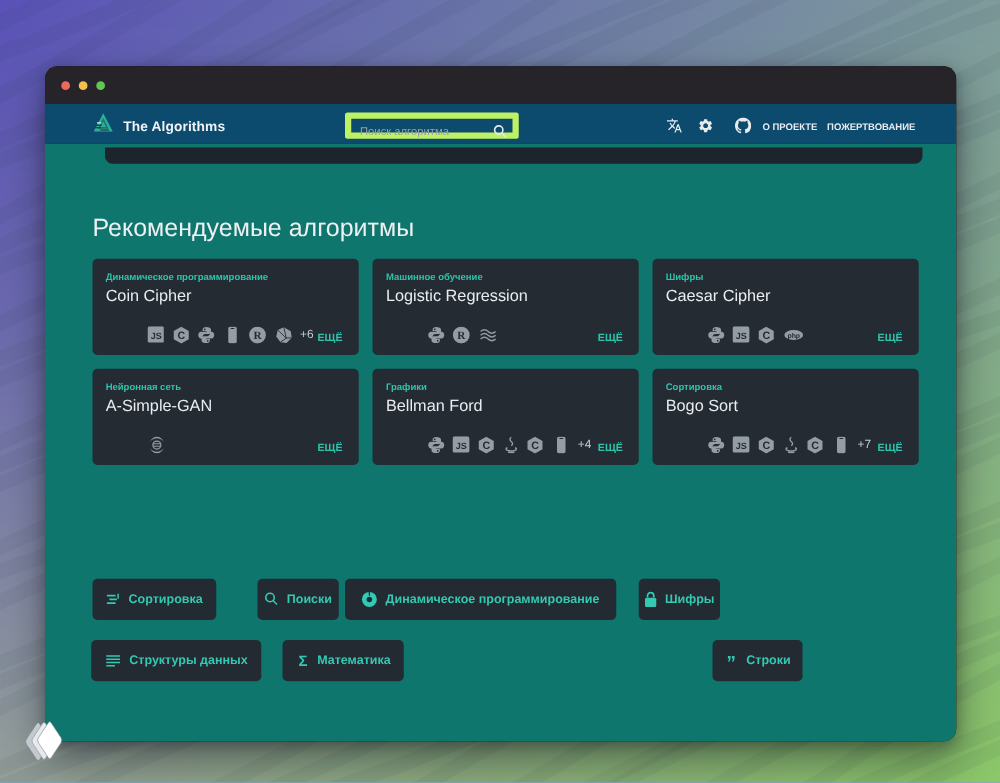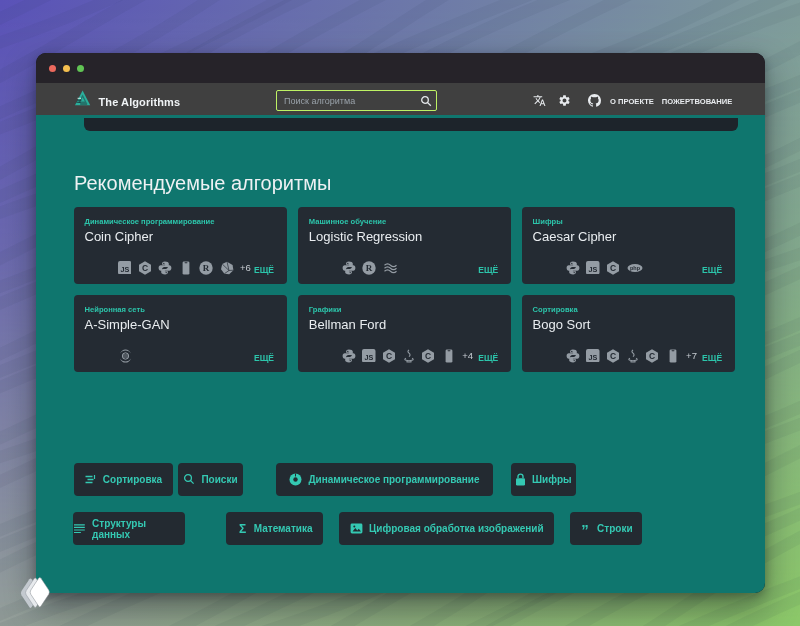--- a/index.html
+++ b/index.html
@@ -5,24 +5,24 @@
   html,body{margin:0;padding:0;}
   body{width:800px;height:626px;overflow:hidden;position:relative;font-family:"Liberation Sans",sans-serif;}
   .bg{position:absolute;inset:0;background:#87989e;}
   .waves{position:absolute;inset:0;}
   .window{position:absolute;left:36px;top:53px;width:729px;height:540px;border-radius:10px;background:#0d1117;box-shadow:0 16px 34px rgba(10,12,20,.42),0 3px 10px rgba(10,12,20,.28);overflow:hidden;}
   .titlebar{position:absolute;left:0;top:0;width:100%;height:30px;background:#262329;}
   .dot{position:absolute;top:11.5px;width:7px;height:7px;border-radius:50%;}
   .d1{left:12.5px;background:#ec695d;}
   .d2{left:27px;background:#f5bf4f;}
   .d3{left:41.3px;background:#61c454;}
-  .header{position:absolute;left:0;top:30px;width:100%;height:31.5px;background:#404040;}
+  .header{position:absolute;left:0;top:30px;width:100%;height:31.5px;background:#0c4a6e;}
   .logo{position:absolute;left:38px;top:6.5px;}
   .brand{position:absolute;left:62.5px;top:12.5px;font-size:11px;font-weight:bold;color:#f0f3f5;letter-spacing:.1px;}
-  .search{position:absolute;left:240px;top:7px;width:161px;height:21px;border:1px solid #bef264;border-radius:2px;box-sizing:border-box;}
+  .search{position:absolute;left:240px;top:7px;width:139px;height:21px;border:5px solid #bef264;border-radius:2px;box-sizing:border-box;}
   .search .ph{position:absolute;left:7px;top:5px;font-size:9px;color:#99a1a9;}
   .search svg{position:absolute;right:4px;top:4px;}
   .hicon{position:absolute;top:11px;}
   .hlink{position:absolute;top:13.5px;font-size:7.6px;font-weight:bold;color:#e8ebee;letter-spacing:0;}
   .content{position:absolute;left:0;top:61.5px;width:100%;height:478.5px;background:#0f766e;}
   .hero{position:absolute;left:48px;top:3.5px;width:654px;height:13px;background:#1d242b;border-radius:0 0 6px 6px;}
   h2{position:absolute;margin:0;font-size:20px;font-weight:500;color:#eef1f3;}
   .h2a{left:38px;top:57px;}
   .h2b{left:36px;top:313px;}
   .card{position:absolute;width:213.5px;height:76.5px;background:#242b33;border-radius:4px;box-sizing:border-box;}
@@ -322,21 +322,21 @@
         </div>
       <div class="more">ЕЩЁ</div>
     </div>
     <div class="chip cr1" style="left:37.5px;width:99px">
         <svg width="13" height="13" viewBox="0 0 13 13" fill="none" stroke="#34c9b3" stroke-width="1.3">
           <path d="M1.5 3.5h7M3.5 6.5h6M1.5 9.5h7"></path>
           <path d="M10.5 2v4" stroke-width="1.2"></path>
         </svg>
         <span>Сортировка</span>
       </div>
-    <div class="chip cr1" style="left:142px;width:65px">
+    <div class="chip cr1" style="left:170px;width:65px">
         <svg width="12" height="12" viewBox="0 0 12 12" fill="none" stroke="#34c9b3" stroke-width="1.3">
           <circle cx="5" cy="5" r="3.4"></circle>
           <path d="M7.6 7.6l3 3"></path>
         </svg>
         <span>Поиски</span>
       </div>
     <div class="chip cr1" style="left:240px;width:217px">
         <svg width="13" height="13" viewBox="0 0 13 13">
           <circle cx="6.5" cy="6.5" r="6" fill="#34c9b3"></circle>
           <circle cx="6.5" cy="6.5" r="2.2" fill="#232a31"></circle>
@@ -344,39 +344,31 @@
         </svg>
         <span>Динамическое программирование</span>
       </div>
     <div class="chip cr1" style="left:474.8px;width:65px">
         <svg width="11" height="13" viewBox="0 0 11 13">
           <rect x="1" y="5.2" width="9" height="7.3" rx="1.2" fill="#34c9b3"></rect>
           <path d="M3 5V3.6a2.5 2.5 0 0 1 5 0V5" stroke="#34c9b3" stroke-width="1.4" fill="none"></path>
         </svg>
         <span>Шифры</span>
       </div>
-    <div class="chip cr2" style="left:37.3px;width:112px">
+    <div class="chip cr2" style="left:37.3px;width:136px">
         <svg width="13" height="13" viewBox="0 0 13 13" fill="none" stroke="#34c9b3" stroke-width="1.2">
           <path d="M1 2.8h11M1 5.4h11M1 8h11M1 10.6h7"></path>
         </svg>
         <span>Структуры данных</span>
       </div>
     <div class="chip cr2" style="left:190px;width:97.3px">
         <svg width="11" height="13" viewBox="0 0 11 13">
           <text x="5.5" y="11" font-size="12" font-weight="bold" fill="#34c9b3" text-anchor="middle" font-family="Liberation Sans">Σ</text>
         </svg>
         <span>Математика</span>
-      </div>
-    <div class="chip cr2" style="left:303.2px;width:215.3px">
-        <svg width="13" height="13" viewBox="0 0 13 13">
-          <rect x="0.6" y="1.6" width="11.8" height="9.8" rx="1.4" fill="#34c9b3"></rect>
-          <path d="M2.5 9.5l2.8-3.4 2 2.3 1.5-1.7 2.2 2.8z" fill="#232a31"></path>
-          <circle cx="4.3" cy="4.4" r="1" fill="#232a31"></circle>
-        </svg>
-        <span>Цифровая обработка изображений</span>
       </div>
     <div class="chip cr2" style="left:533.5px;width:72.6px">
         <svg width="12" height="12" viewBox="0 0 12 12">
           <text x="6" y="12" font-size="15" font-weight="bold" fill="#34c9b3" text-anchor="middle" font-family="Liberation Sans">”</text>
         </svg>
         <span>Строки</span>
       </div>
   </div>
 </div>
 <svg class="pglogo" width="46" height="46" viewBox="0 0 46 46">

